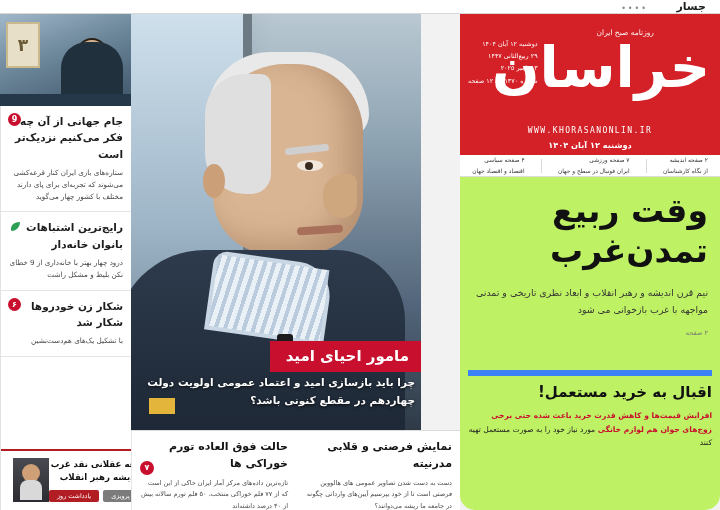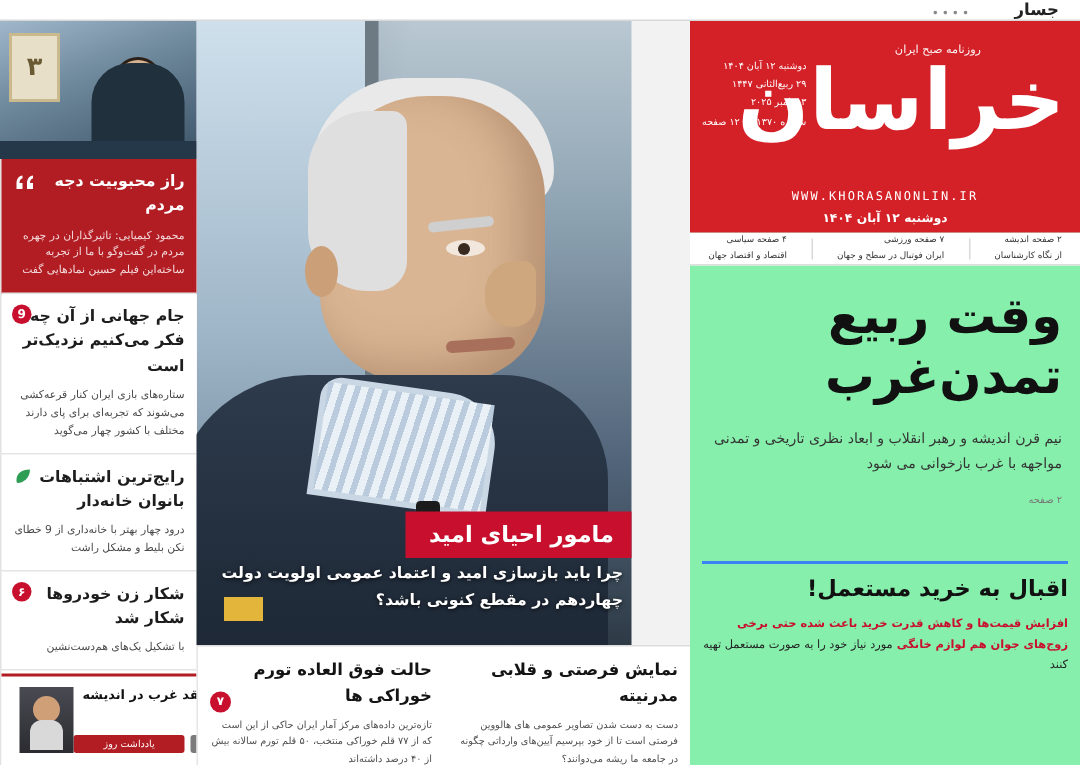--- a/index.html
+++ b/index.html
@@ -115,21 +115,21 @@
   }
   .sb-avatar .b {
     position: absolute; left: 7px; top: 22px; width: 22px; height: 20px;
     background: #d9d9d9; border-radius: 8px 8px 0 0;
   }
   .sb-text { flex: 1; }
   .sb-title { font-size: 8.6px; font-weight: bold; color: #111; line-height: 1.5; text-align: right; }
   .sb-tags { margin-top: 6px; display: flex; flex-direction: row-reverse; gap: 4px; }
   .sb-tag {
     font-size: 6.4px; color: #fff; background: #b21d24;
-    padding: 2px 20px; border-radius: 2px; white-space: nowrap; text-align: center;
+    padding: 2px 8px; border-radius: 2px; white-space: nowrap; text-align: center;
   }
   .sb-tag.grey { background: #7b7b7b; }
 
   
   .center {
     position: absolute; top: 14px; left: 131px; width: 290px; height: 416px;
     overflow: hidden;
   }
   .photo {
     position: absolute; inset: 0;
@@ -216,21 +216,22 @@
   .caption-sub {
     position: absolute; right: 6px; bottom: 20px; left: 8px;
     color: #fff; font-size: 10.5px; font-weight: bold;
     text-align: right; line-height: 1.7;
     text-shadow: 0 1px 3px rgba(0,0,0,.85);
   }
 
   
   .right {
     position: absolute; top: 14px; right: 0; width: 260px; height: 496px;
-    background: #86efac;
+    background: #bef264;
+    border-radius: 15px;
   }
   .masthead {
     position: relative;
     width: 260px; height: 141px;
     background: #d42027;
     color: #fff;
     overflow: hidden;
   }
   .mast-logo {
     position: absolute; right: 10px; top: 26px;
@@ -281,21 +282,21 @@
     margin-top: 12px;
     font-size: 9.4px; color: #333; line-height: 1.9; text-align: right;
   }
   .lead .byline {
     margin-top: 10px; font-size: 6.6px; color: #777;
   }
 
   .promo {
     position: absolute; left: 0; right: 0; bottom: 60px;
     margin: 0 8px;
-    border-top: 2px solid #3b82f6;
+    border-top: 6px solid #3b82f6;
     padding-top: 6px; text-align: right;
   }
   .promo h2 {
     font-size: 15px; font-weight: bold; color: #111; line-height: 1.4;
   }
   .promo p {
     margin-top: 6px; font-size: 7.6px; color: #c8102e; line-height: 1.8;
     font-weight: bold;
   }
   .promo p .blk { color: #222; font-weight: normal; }
@@ -339,31 +340,20 @@
     <div class="side-photo">
       <div class="sp-frame">
         <div class="fnum">۳</div>
       </div>
       <div class="sp-hair"></div>
       <div class="sp-head"></div>
       <div class="sp-person"></div>
       <div class="sp-desk"></div>
     </div>
 
-    <div class="side-item red">
-      <span class="si-icon">
-        <svg width="15" height="15" viewBox="0 0 15 15">
-            <path d="M3 9c0-3 2-5 4-5v2c-1 0-2 1-2 3h2v4H3V9zm7 0c0-3 2-5 4-5v2c-1 0-2 1-2 3h2v4h-4V9z" fill="#ffffff"></path>
-          </svg>
-      </span>
-      <div class="si-title">
-        <span>راز محبوبیت </span><span>دجه مردم</span>
-      </div>
-      <div class="si-sub">محمود کیمیایی: تاثیرگذاران در چهره مردم در گفت‌وگو با ما از تجربه ساخته‌این فیلم حسین نمادهایی گفت</div>
-    </div>
 
     <div class="side-item">
       <span class="si-badge">9</span>
       <div class="si-title">جام جهانی از آن چه فکر می‌کنیم نزدیک‌تر است</div>
       <div class="si-sub">ستاره‌های بازی ایران کنار قرعه‌کشی می‌شوند که تجربه‌ای برای پای دارند مختلف با کشور چهار می‌گوید</div>
     </div>
 
     <div class="side-item">
       <span class="si-icon">
         <svg width="15" height="15" viewBox="0 0 15 15">

